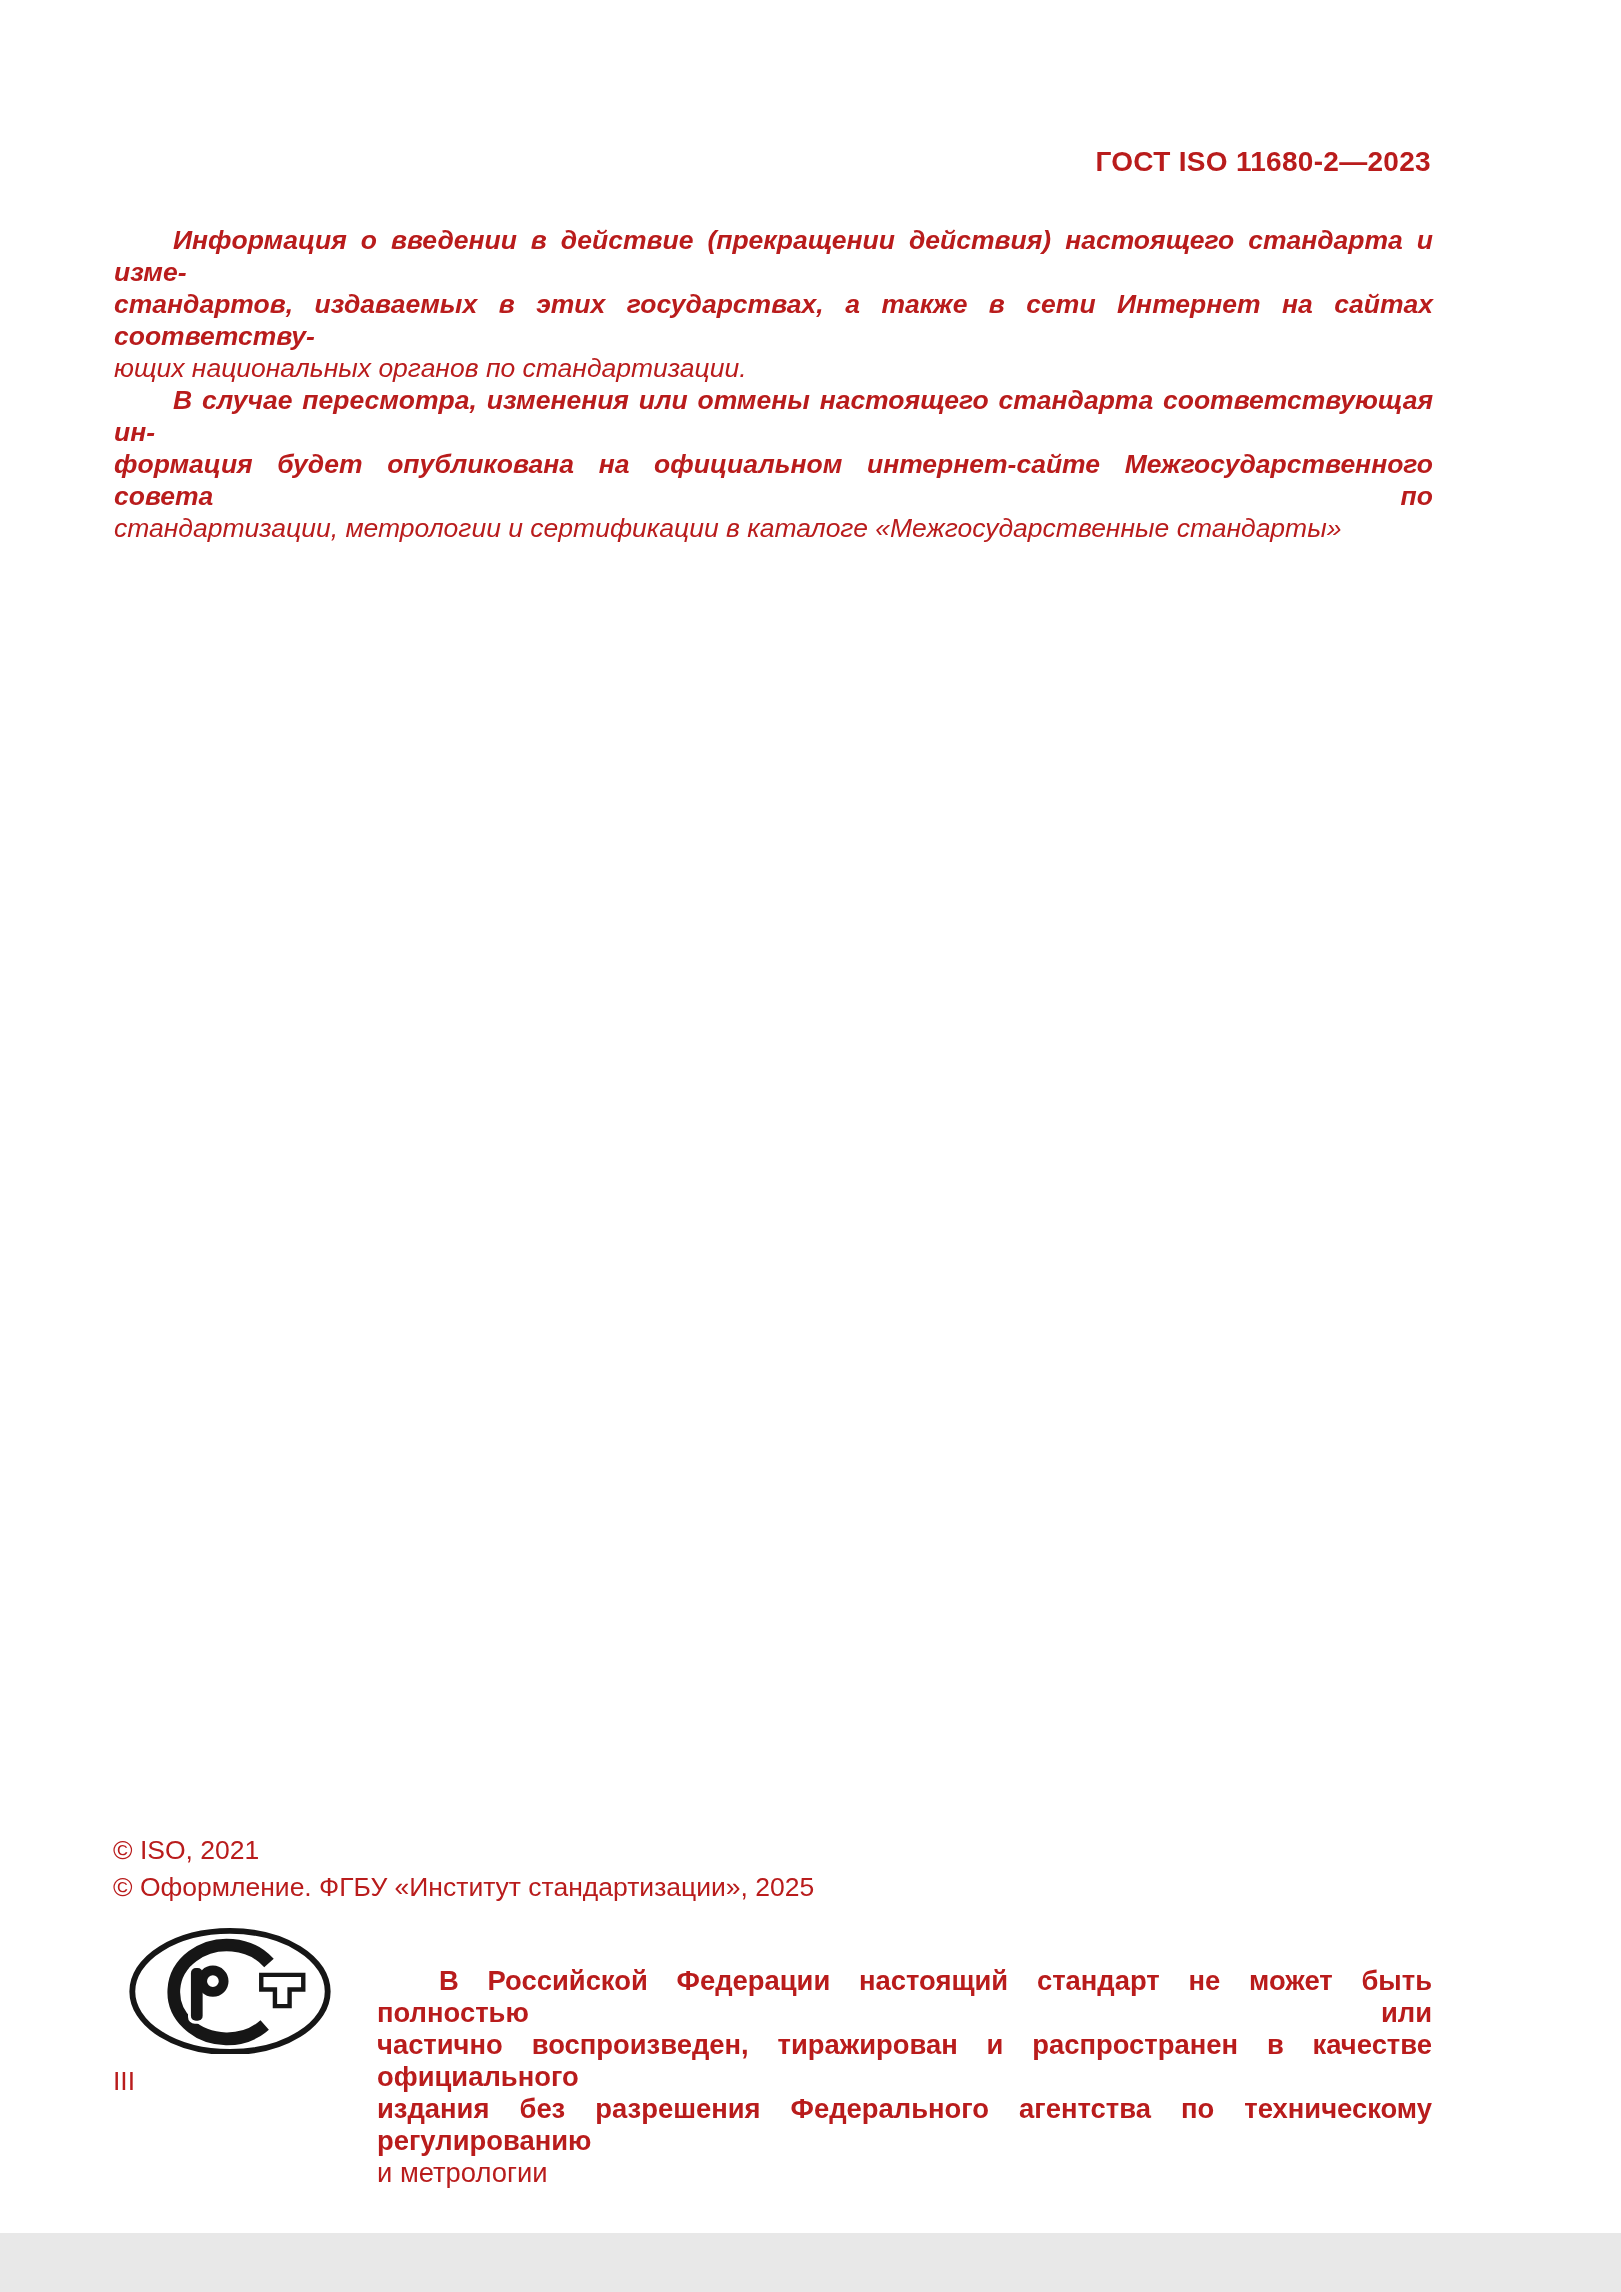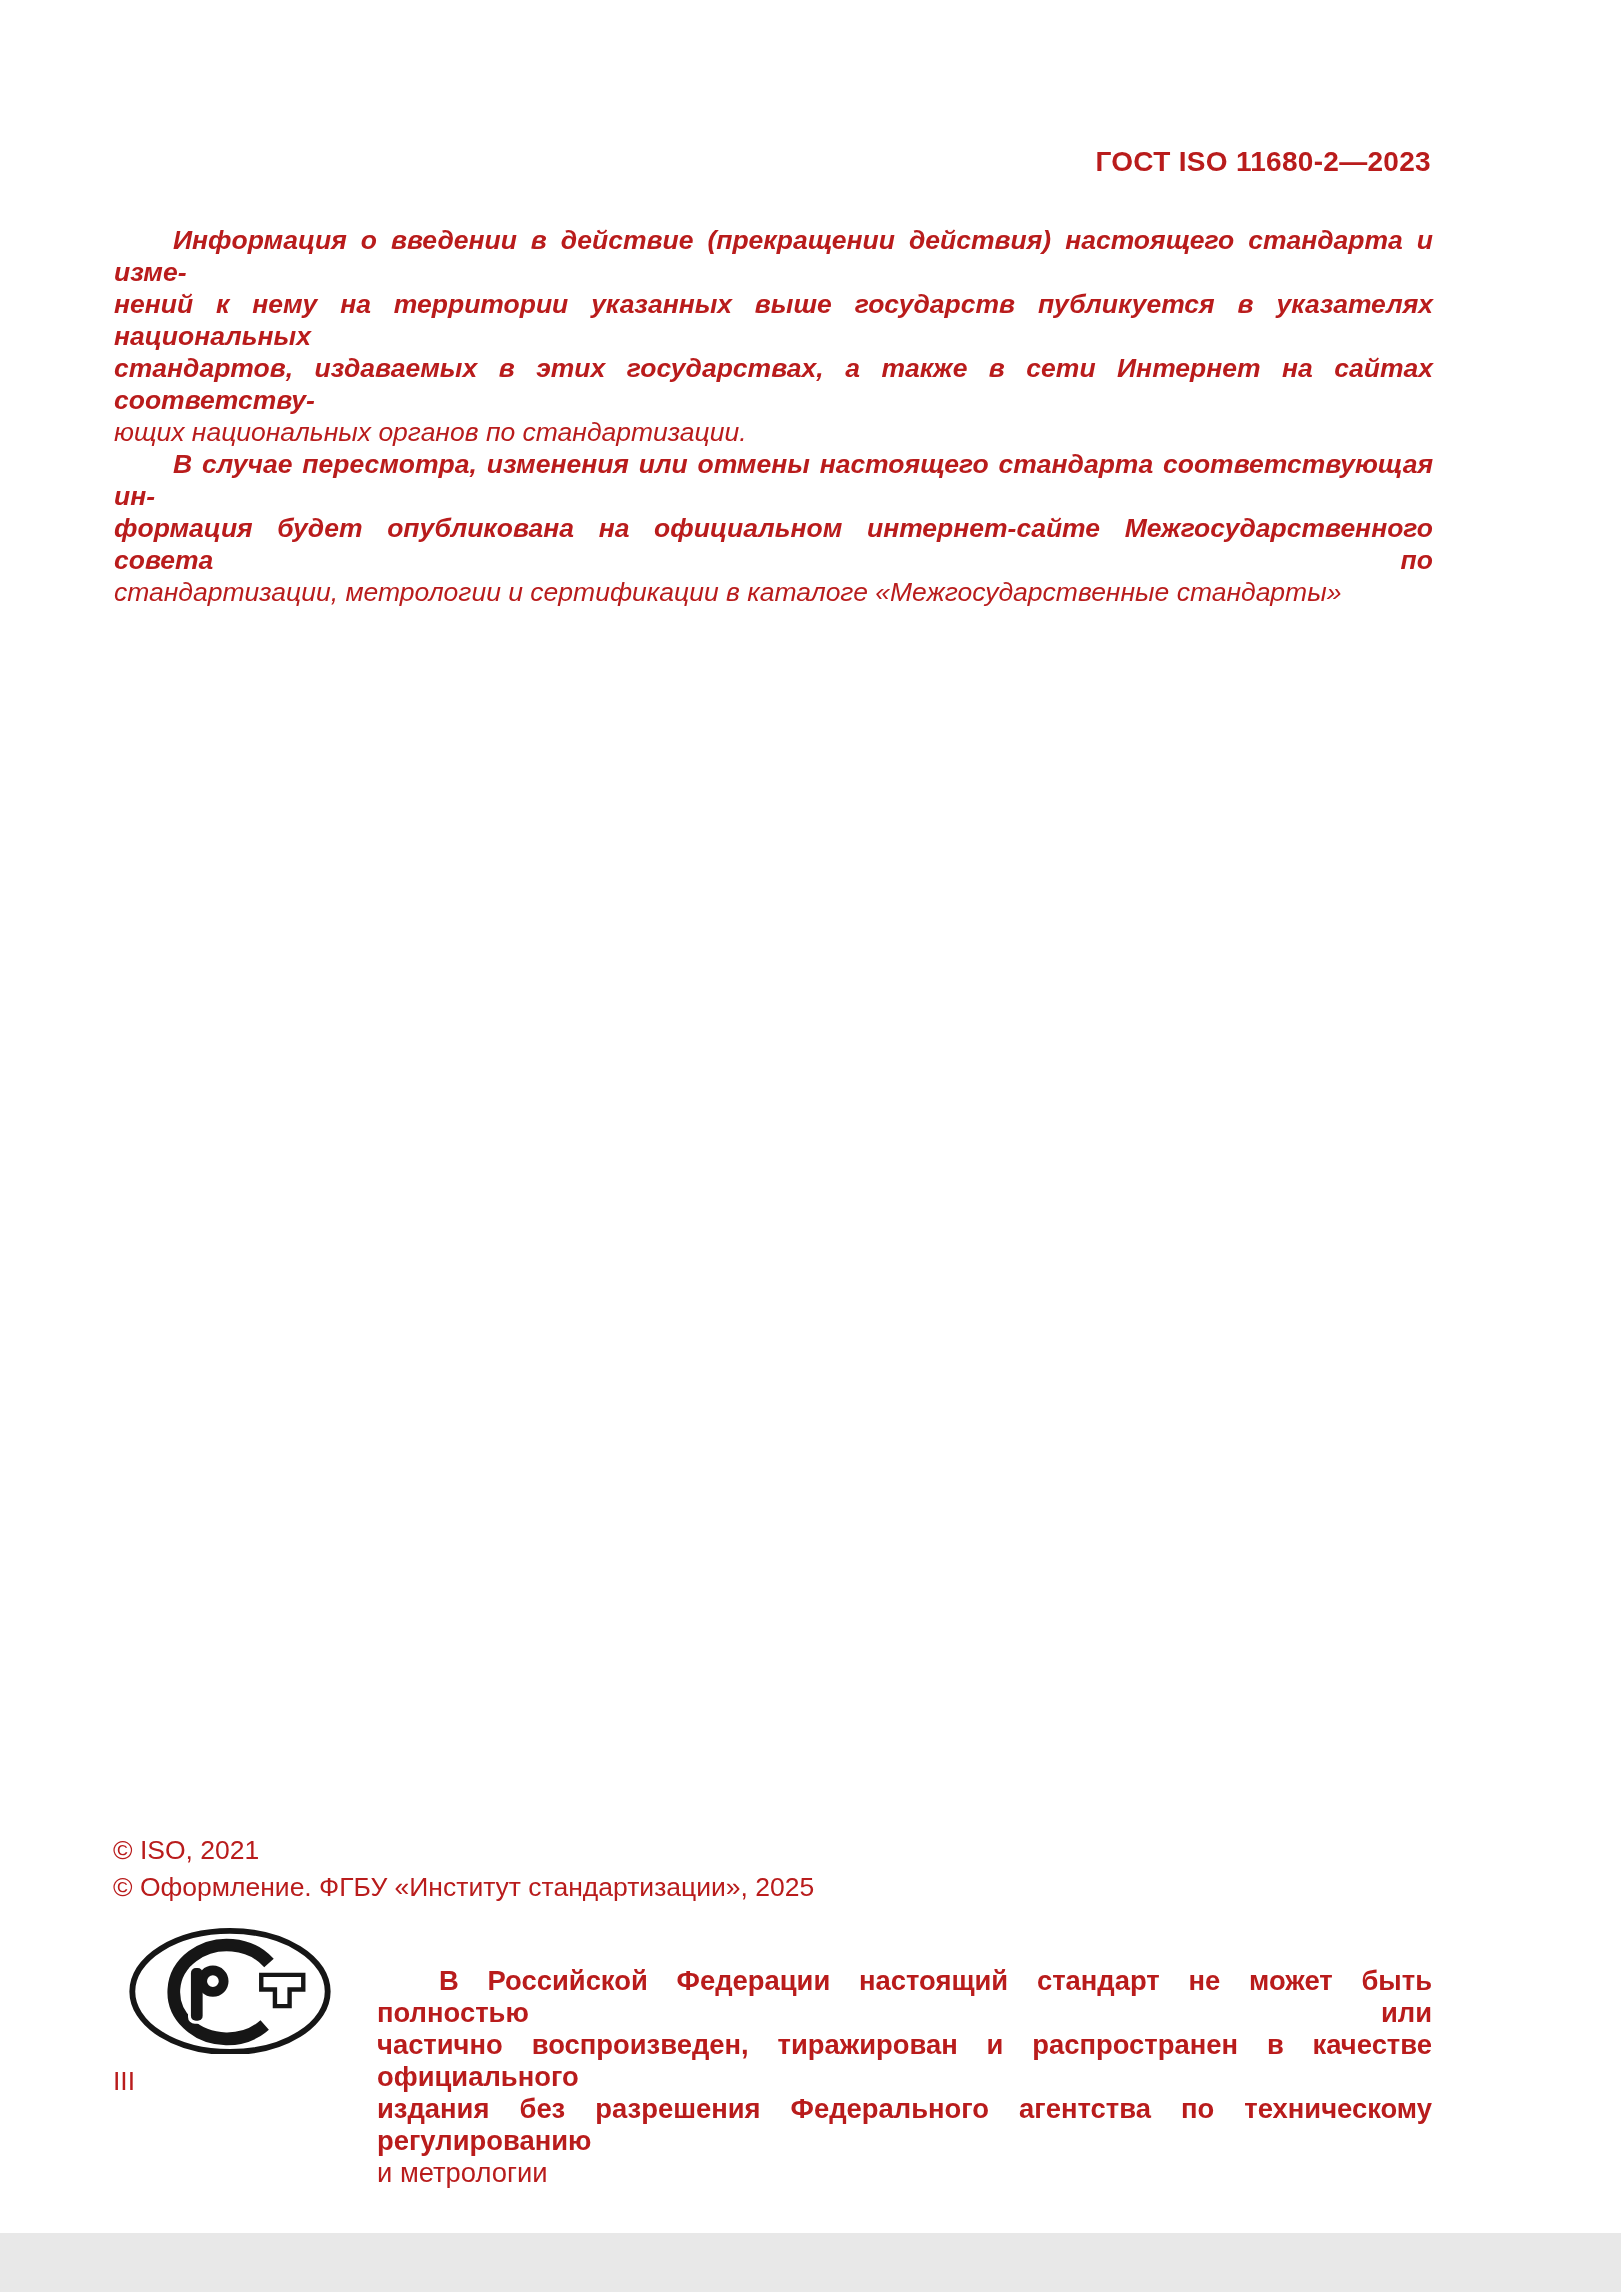--- a/index.html
+++ b/index.html
@@ -73,21 +73,20 @@
 </head>
 <body>
 
 <div class="page">
 
   <div class="doc-header">ГОСТ ISO 11680-2—2023</div>
 
   <div class="intro">
     <div>
       <div class="jline ind">Информация о введении в действие (прекращении действия) настоящего стандарта и изме-</div>
-      <div class="jline">нений к нему на территории указанных выше государств публикуется в указателях национальных</div>
       <div class="jline">стандартов, издаваемых в этих государствах, а также в сети Интернет на сайтах соответству-</div>
       <div class="lastline">ющих национальных органов по стандартизации.</div>
     </div>
     <div>
       <div class="jline ind">В случае пересмотра, изменения или отмены настоящего стандарта соответствующая ин-</div>
       <div class="jline">формация будет опубликована на официальном интернет-сайте Межгосударственного совета по</div>
       <div class="lastline">стандартизации, метрологии и сертификации в каталоге «Межгосударственные стандарты»</div>
     </div>
   </div>
 

